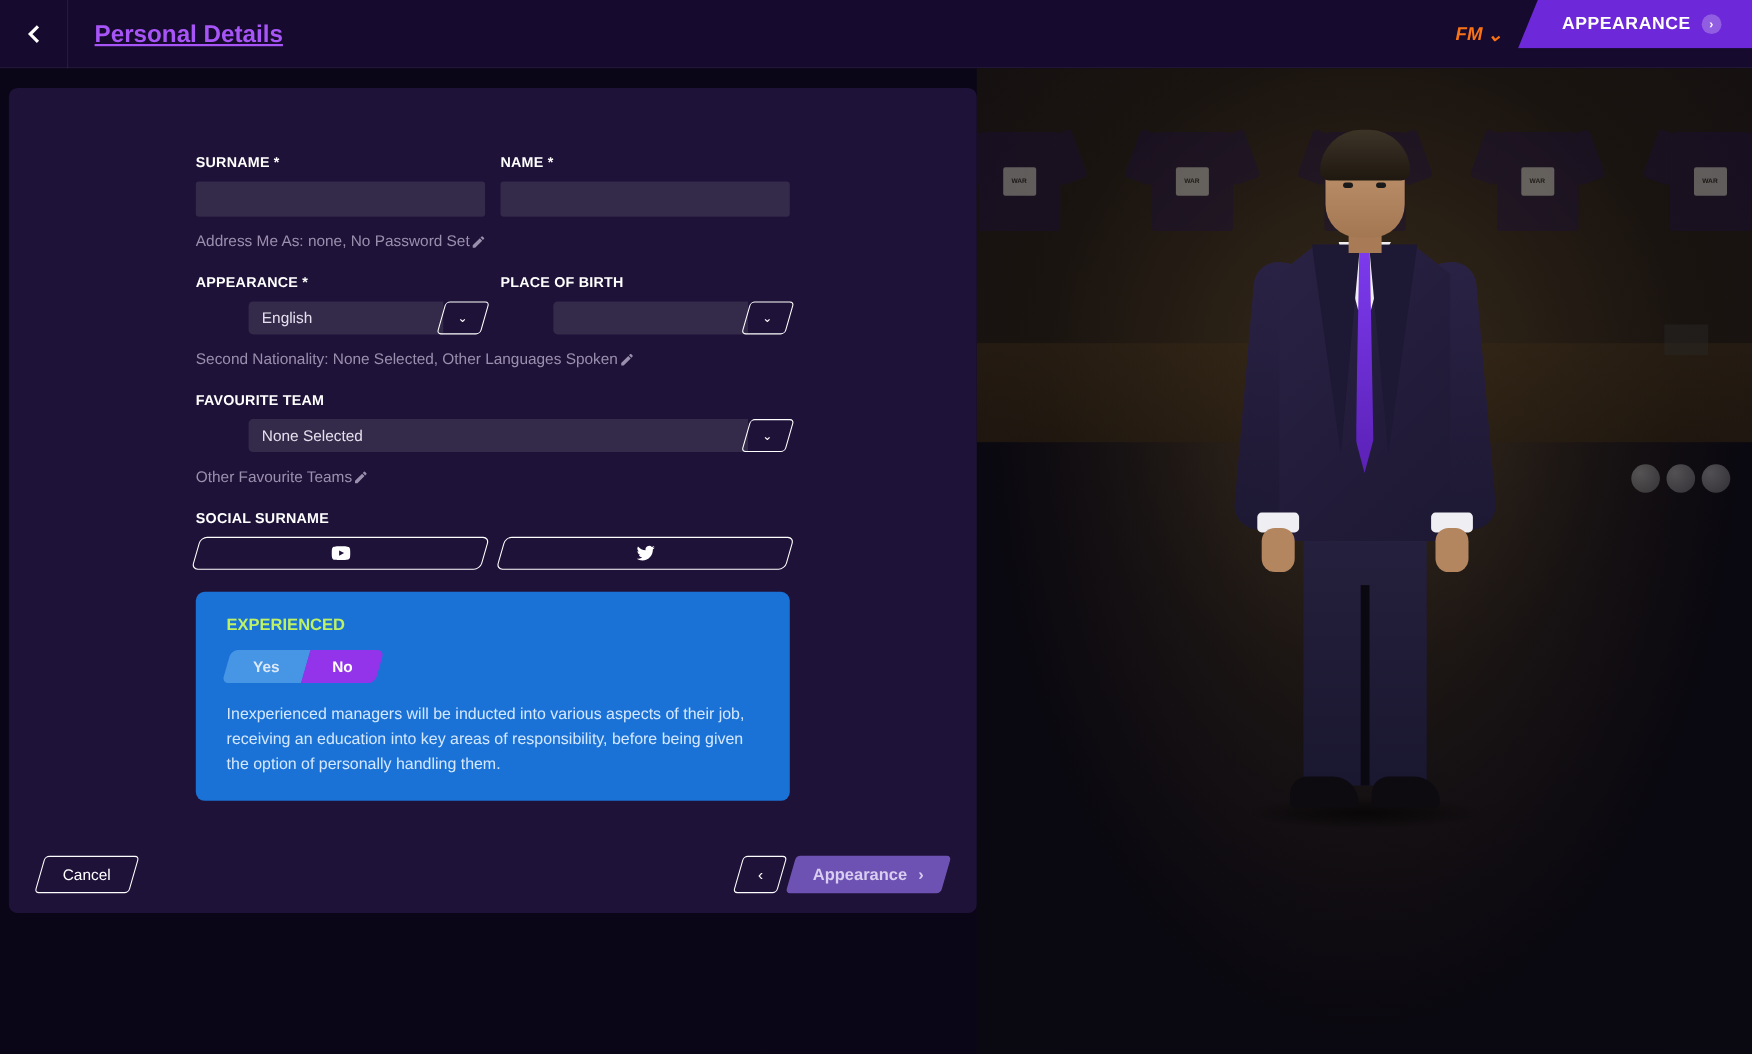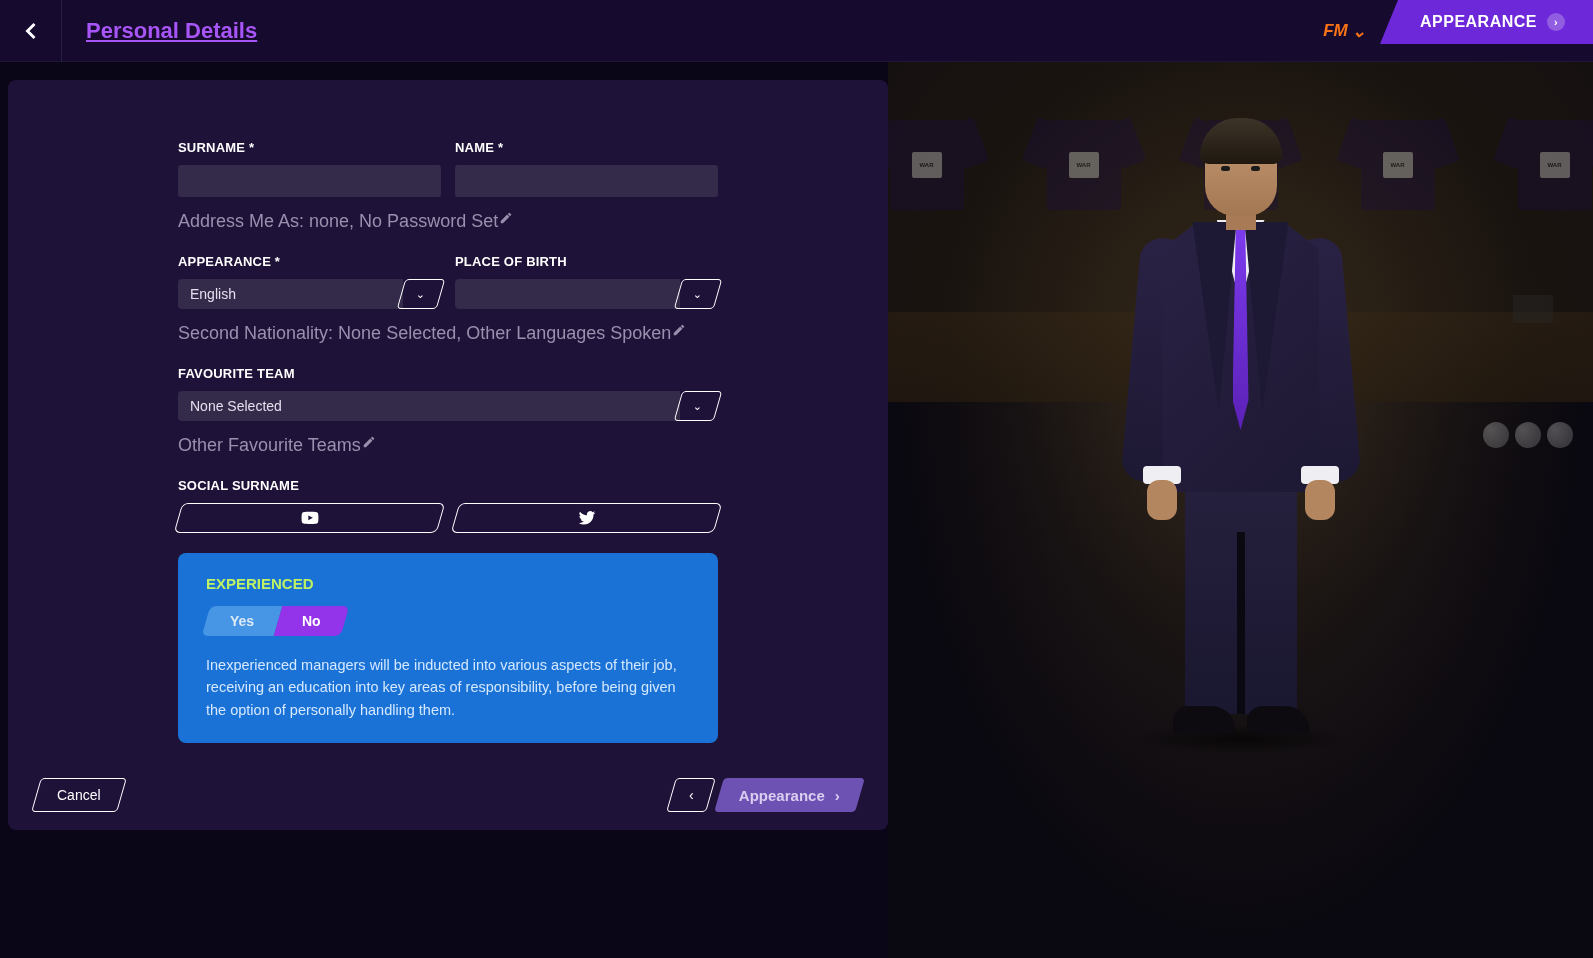--- a/index.html
+++ b/index.html
@@ -114,24 +114,24 @@
     background: #342a4a;
     border: none;
     border-radius: 3px;
     color: #fff;
     padding: 0 10px;
     font-size: 14px;
   }
 
   .sub-info {
     display: flex;
-    align-items: flex-start;
+    align-items: flex-end;
     gap: 1px;
     color: #9b8fae;
-    font-size: 18px;
+    font-size: 14px;
     margin-top: 14px;
     margin-bottom: 22px;
   }
   .pencil {
     cursor: pointer;
     display: inline-flex;
   }
   .pencil svg { width: 14px; height: 14px; }
 
   
@@ -140,20 +140,21 @@
     flex: 1;
     height: 30px;
     background: #342a4a;
     border-radius: 4px 0 0 4px;
     display: flex;
     align-items: center;
     padding: 0 12px;
     color: #e5e0ee;
     font-size: 14px;
     cursor: pointer;
+    margin-left: 48px;
   }
   .dropdown-chev {
     width: 40px;
     height: 30px;
     border: 1.5px solid #fff;
     display: flex;
     align-items: center;
     justify-content: center;
     cursor: pointer;
     transform: skewX(-16deg);

